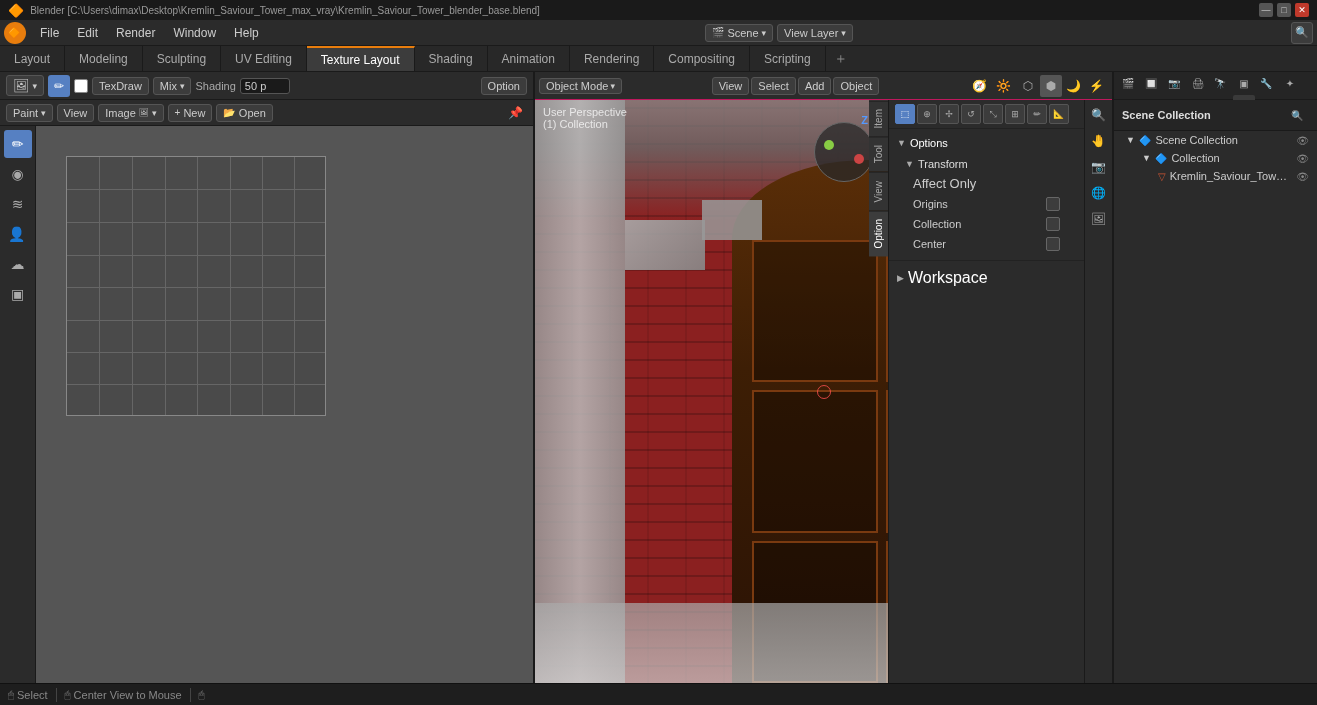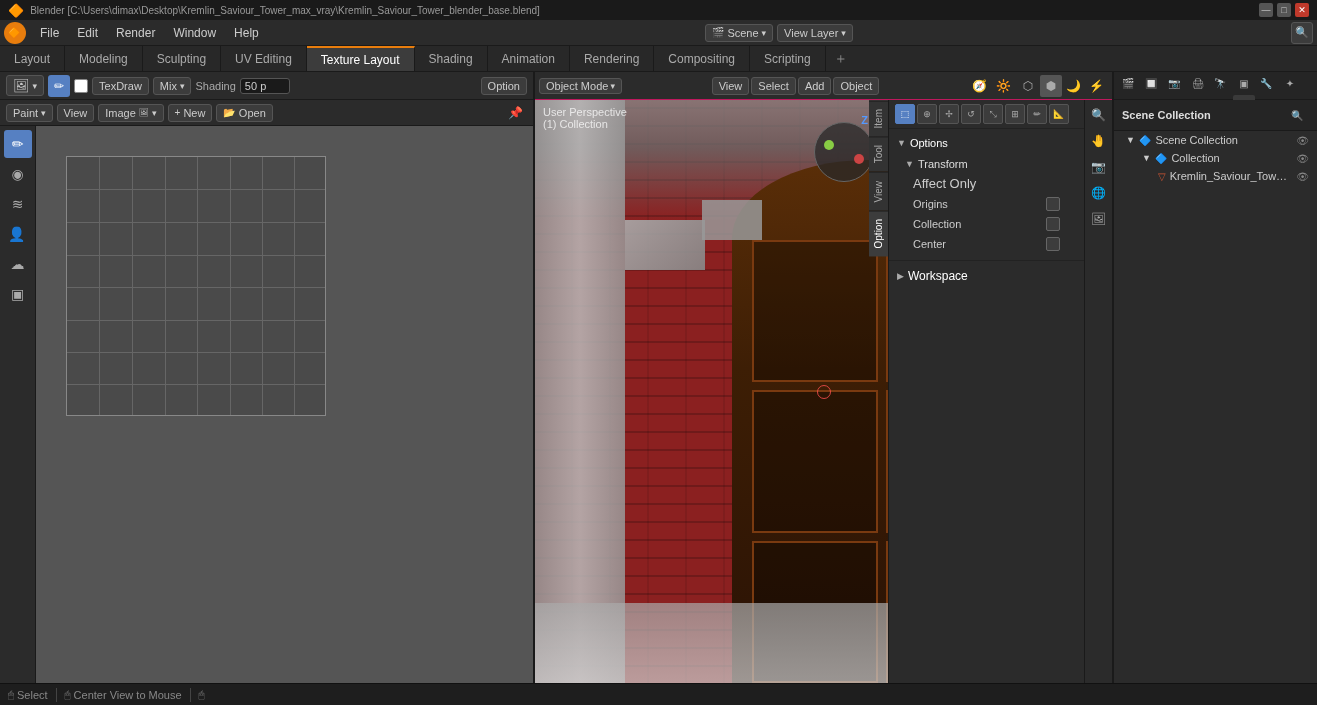--- a/index.html
+++ b/index.html
@@ -362,21 +362,21 @@
             <div style="display:flex;align-items:center;justify-content:space-between;padding:3px 24px;">
               <span style="font-size:11px;color:#ccc;">Center</span>
               <div style="width:14px;height:14px;background:#3c3c3c;border:1px solid #666;border-radius:2px;display:flex;align-items:center;justify-content:center;"></div>
             </div>
           </div>
         </div>
 
         <div style="padding:4px 0;">
           <div style="display:flex;align-items:center;gap:4px;padding:4px 8px;cursor:pointer;">
             <span style="font-size:9px;color:#aaa;">▶</span>
-            <span style="font-size:12px;color:#fff;">Workspace</span>
+            <span style="font-size:16px;color:#fff;">Workspace</span>
           </div>
         </div>
       </div>
     </div>
   </div>
 
   <div id="right-side" style="width:205px;">
 
     <div style="height:28px;background:#252525;display:flex;align-items:center;padding:0 4px;gap:1px;border-bottom:1px solid #1a1a1a;flex-wrap:wrap;">
       <div class="vp-icon-btn" style="font-size:10px;">🎬</div>

